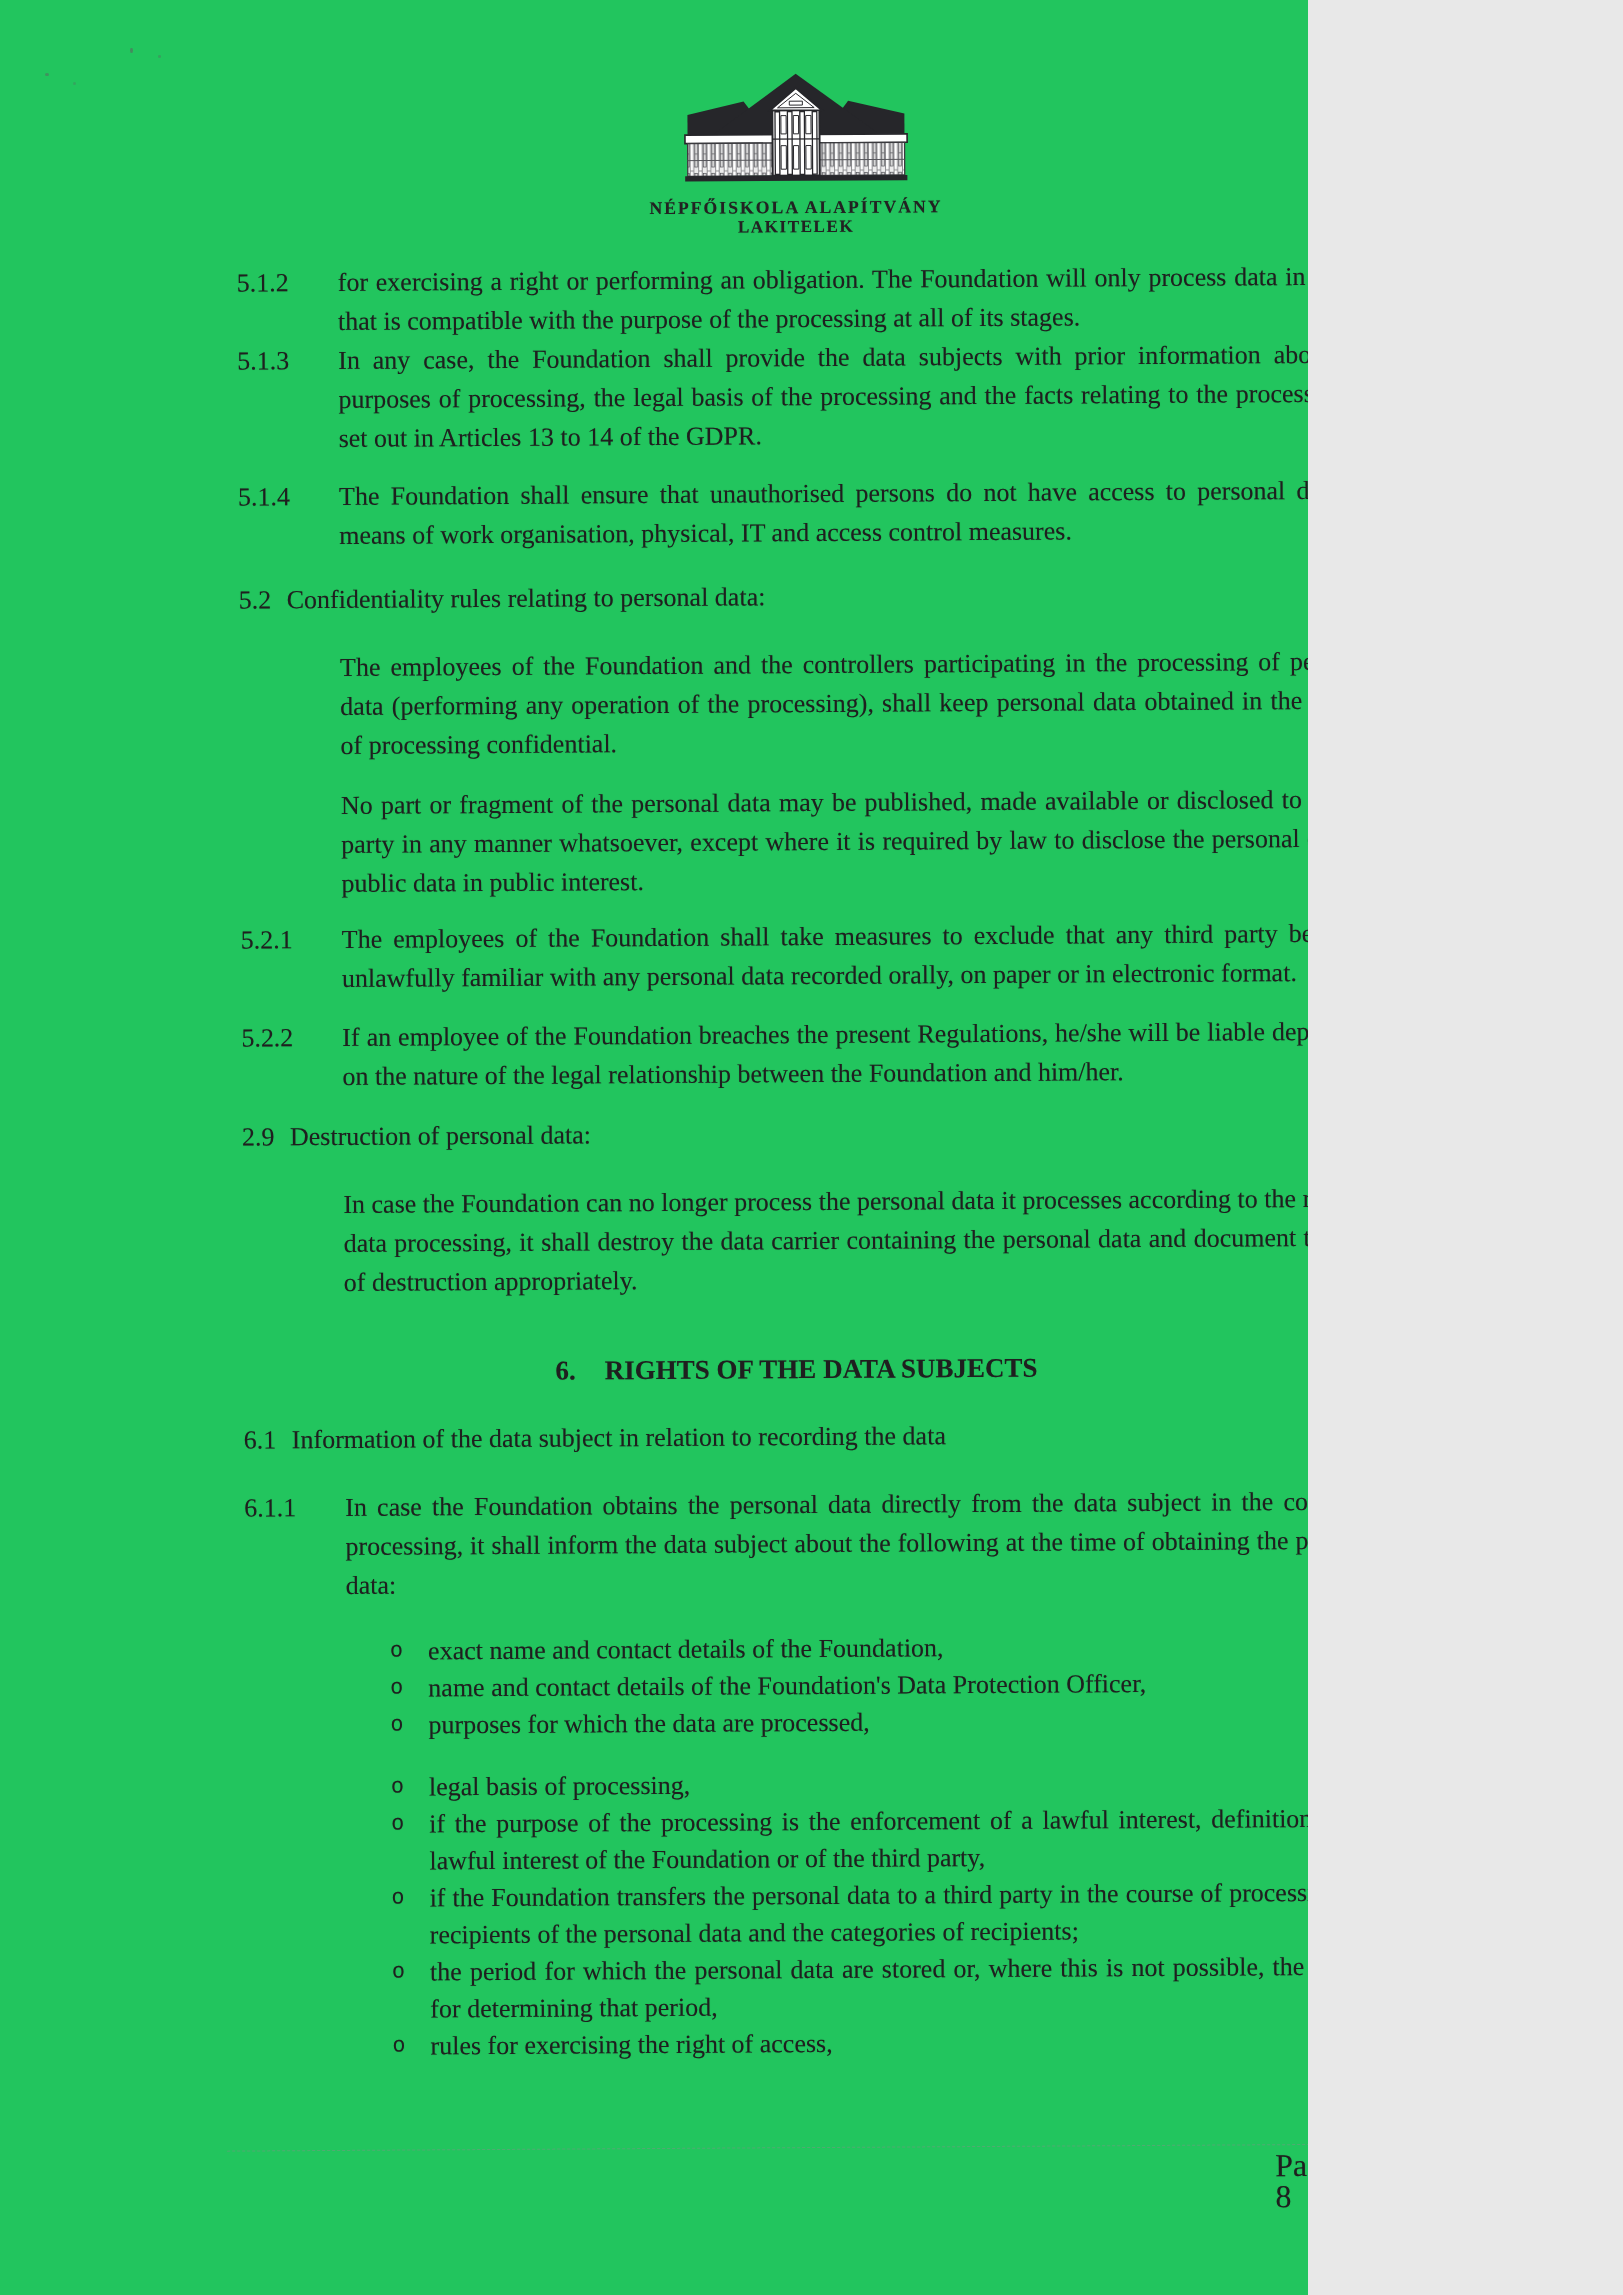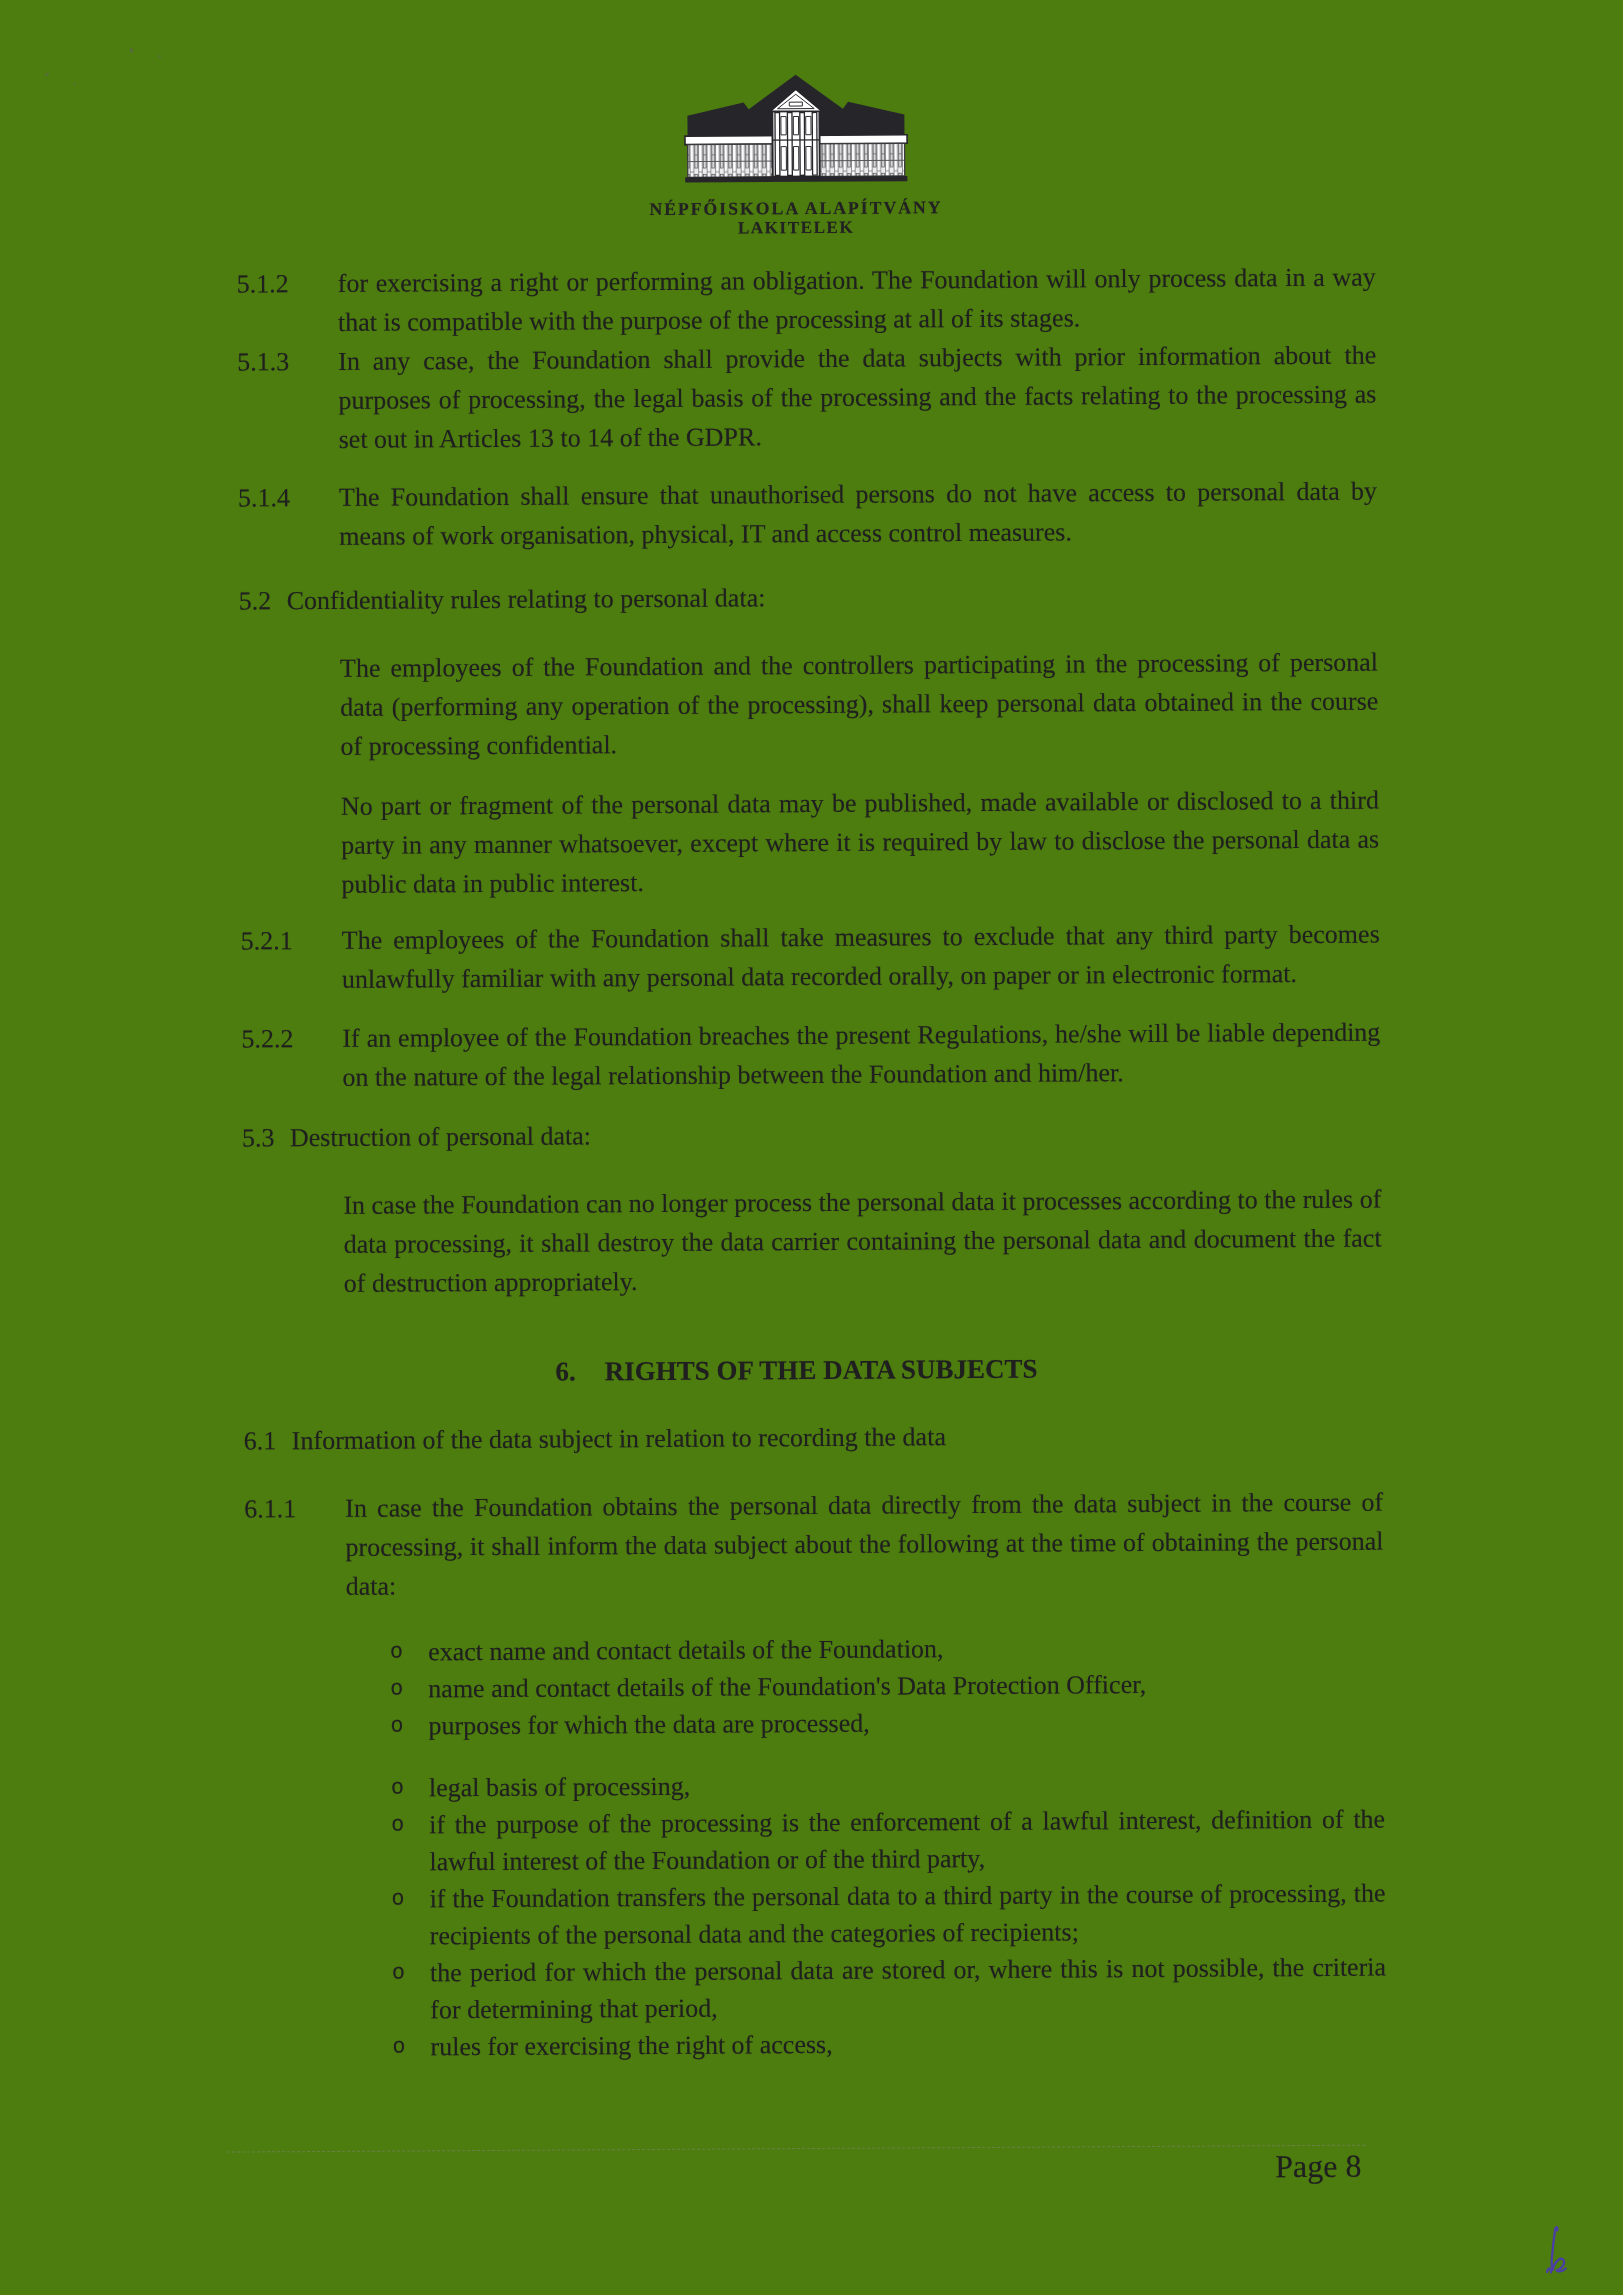--- a/index.html
+++ b/index.html
@@ -1,17 +1,17 @@
 <!DOCTYPE html>
 <html style="font-size:10.5px"><head>
 <meta charset="utf-8">
 <style>
   html,body{margin:0;padding:0;background:#e8e8e8;}
   .page{
-    position:relative;width:1623px;height:2295px;background:#4d7c0f;overflow:hidden;
+    position:relative;width:1308px;height:2295px;background:#22c55e;overflow:hidden;
     font-family:"Liberation Serif","DejaVu Serif",serif;color:#1f1f1f;
   }
   .skew{position:absolute;inset:0;transform:rotate(-0.35deg);transform-origin:50% 50%;}
   .content{
     position:absolute;left:242px;top:0;width:1139px;
     font-size:26px;line-height:39px;
     text-shadow:0 0 0.7px rgba(25,25,25,.38);
   }
   
   .logo-block{margin-top:73px;text-align:center;transform:translateX(-9.8px);}
@@ -127,21 +127,21 @@
         <div class="num">5.2.1</div>
         <div class="txt">The employees of the Foundation shall take measures to exclude that any third party becomes unlawfully familiar with any personal data recorded orally, on paper or in electronic format.</div>
       </div>
 
       <div class="clause" id="c522">
         <div class="num">5.2.2</div>
         <div class="txt">If an employee of the Foundation breaches the present Regulations, he/she will be liable depending on the nature of the legal relationship between the Foundation and him/her.</div>
       </div>
 
       <div class="clause head" id="h53">
-        <div class="num">5.3</div>
+        <div class="num">2.9</div>
         <div class="txt">Destruction of personal data:</div>
       </div>
 
       <div class="ind" id="p53a">In case the Foundation can no longer process the personal data it processes according to the rules of data processing, it shall destroy the data carrier containing the personal data and document the fact of destruction appropriately.</div>
 
       <div class="center-head" id="h6">
         <span>6.</span><span class="gap"></span><span>RIGHTS OF THE DATA SUBJECTS</span>
       </div>
 
       <div class="clause head" id="h61">

